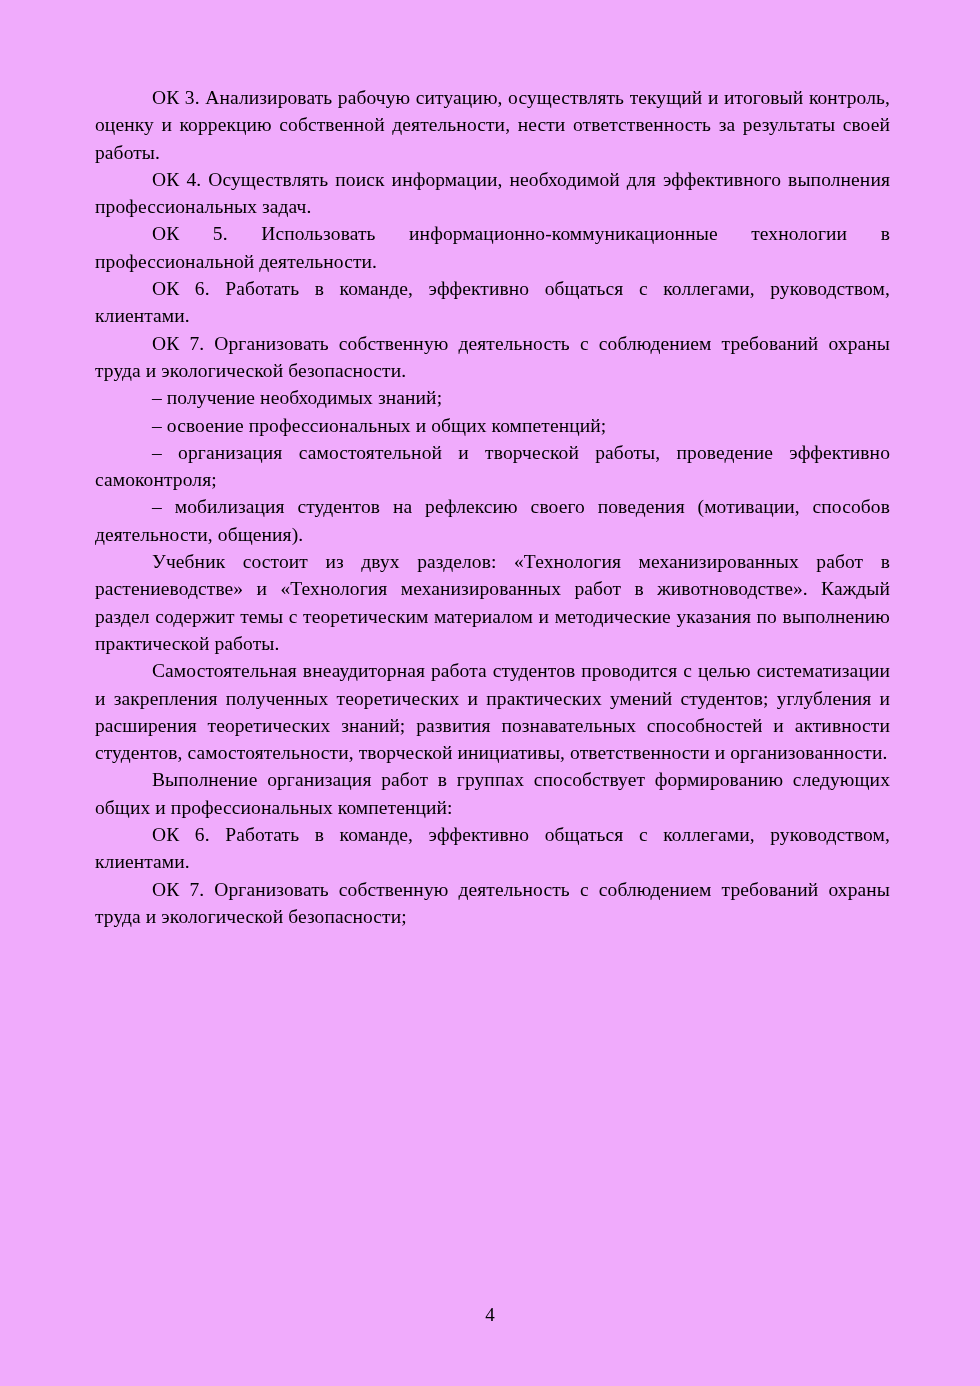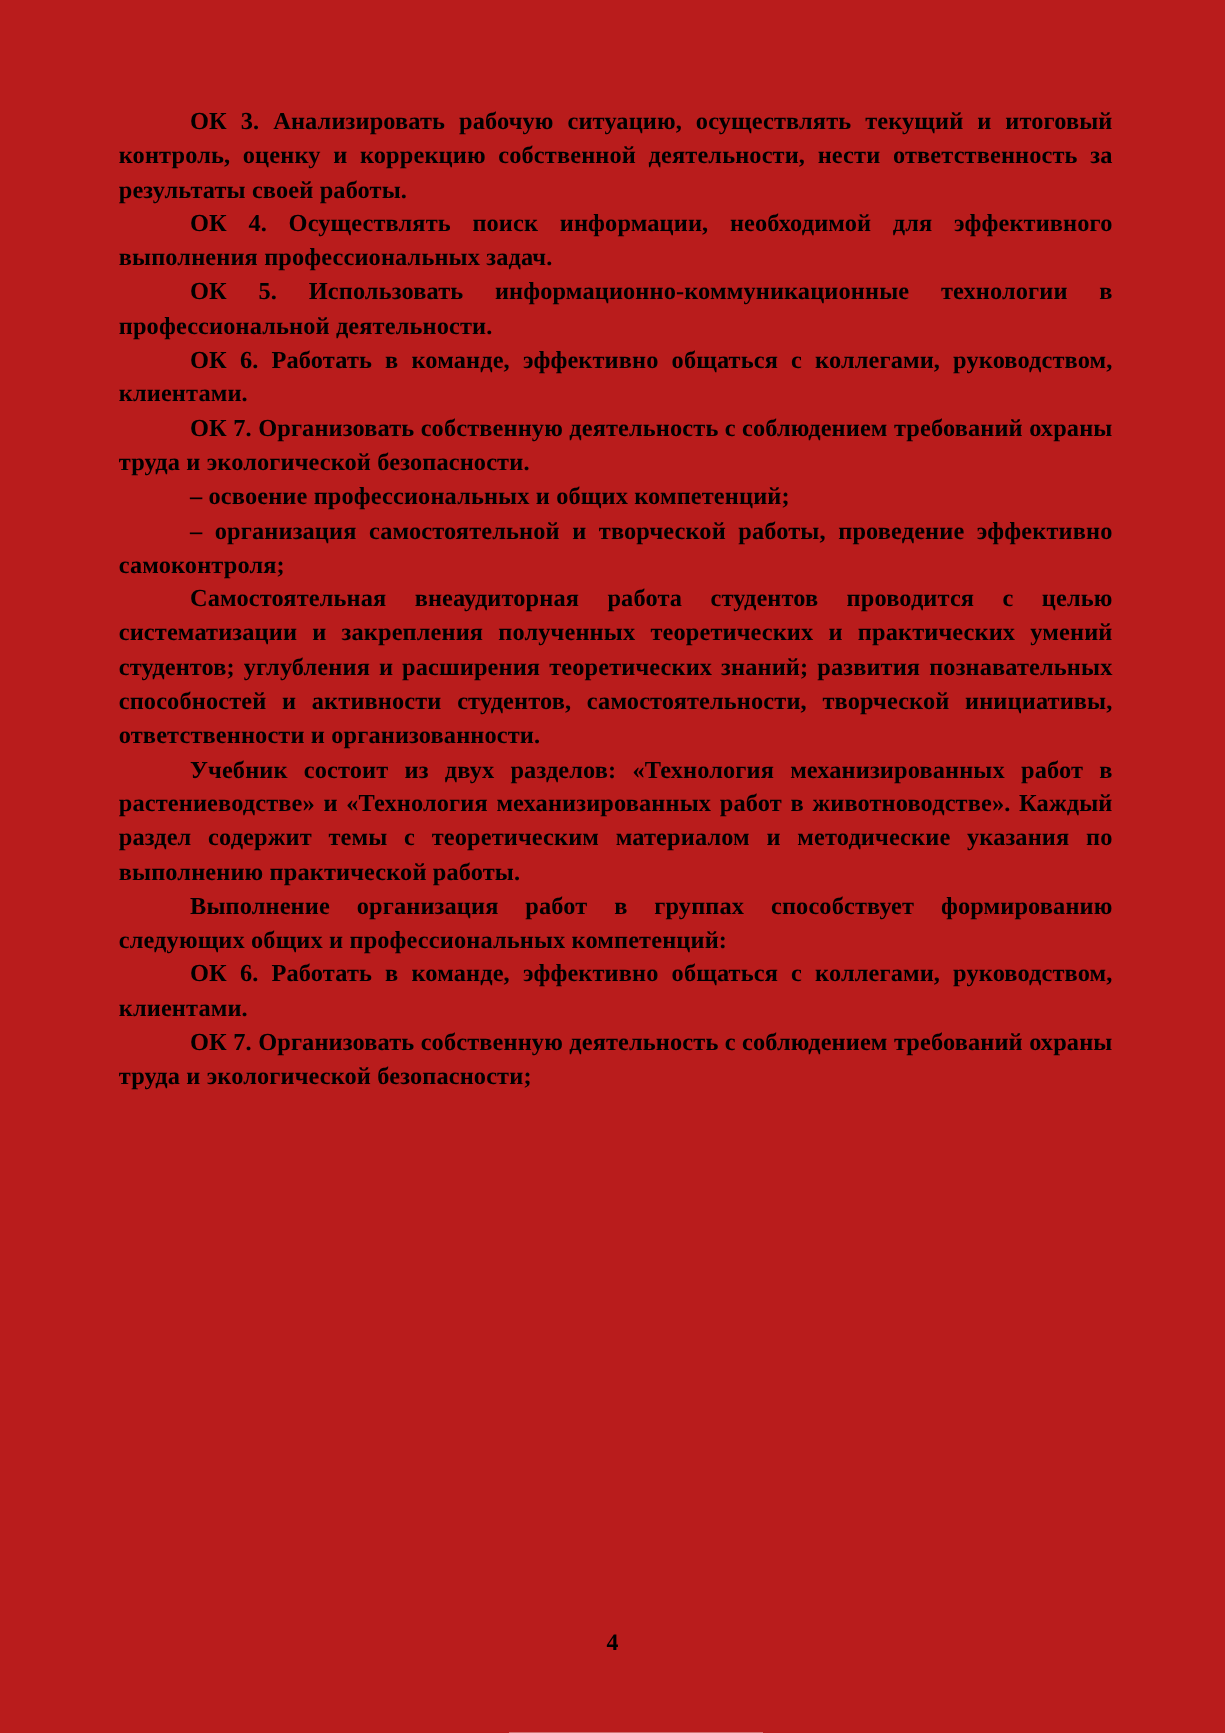--- a/index.html
+++ b/index.html
@@ -11,22 +11,21 @@
     height: 1386px;
     background: #ffffff;
     font-family: "Liberation Serif", "DejaVu Serif", serif;
     color: #000000;
     position: relative;
     overflow: hidden;
   }
   .page {
     position: absolute;
     inset: 0;
-    background: #b91c1c;
-    font-weight: bold;
+    background: #f0abfc;
   }
   .text-block {
     position: absolute;
     top: 84px;
     left: 95px;
     width: 795px;
   }
   p.para {
     margin: 0;
     font-size: 19.5px;
@@ -47,22 +46,24 @@
 </head>
 <body>
 
 <div class="page">
   <div class="text-block">
       <p class="para">ОК 3. Анализировать рабочую ситуацию, осуществлять текущий и итоговый контроль, оценку и коррекцию собственной деятельности, нести ответственность за результаты своей работы.</p>
       <p class="para">ОК 4. Осуществлять поиск информации, необходимой для эффективного выполнения профессиональных задач.</p>
       <p class="para">ОК 5. Использовать информационно-коммуникационные технологии в профессиональной деятельности.</p>
       <p class="para">ОК 6. Работать в команде, эффективно общаться с коллегами, руководством, клиентами.</p>
       <p class="para">ОК 7. Организовать собственную деятельность с соблюдением требований охраны труда и экологической безопасности.</p>
+      <p class="para">– получение необходимых знаний;</p>
       <p class="para">– освоение профессиональных и общих компетенций;</p>
       <p class="para">– организация самостоятельной и творческой работы, проведение эффективно самоконтроля;</p>
+      <p class="para">– мобилизация студентов на рефлексию своего поведения (мотивации, способов деятельности, общения).</p>
+      <p class="para">Учебник состоит из двух разделов: «Технология механизированных работ в растениеводстве» и «Технология механизированных работ в животноводстве». Каждый раздел содержит темы с теоретическим материалом и методические указания по выполнению практической работы.</p>
       <p class="para">Самостоятельная внеаудиторная работа студентов проводится с целью систематизации и закрепления полученных теоретических и практических умений студентов; углубления и расширения теоретических знаний; развития познавательных способностей и активности студентов, самостоятельности, творческой инициативы, ответственности и организованности.</p>
-      <p class="para">Учебник состоит из двух разделов: «Технология механизированных работ в растениеводстве» и «Технология механизированных работ в животноводстве». Каждый раздел содержит темы с теоретическим материалом и методические указания по выполнению практической работы.</p>
       <p class="para">Выполнение организация работ в группах способствует формированию следующих общих и профессиональных компетенций:</p>
       <p class="para">ОК 6. Работать в команде, эффективно общаться с коллегами, руководством, клиентами.</p>
       <p class="para">ОК 7. Организовать собственную деятельность с соблюдением требований охраны труда и экологической безопасности;</p>
     </div>
   <div class="page-number">4</div>
 </div>
 
 </body></html>

